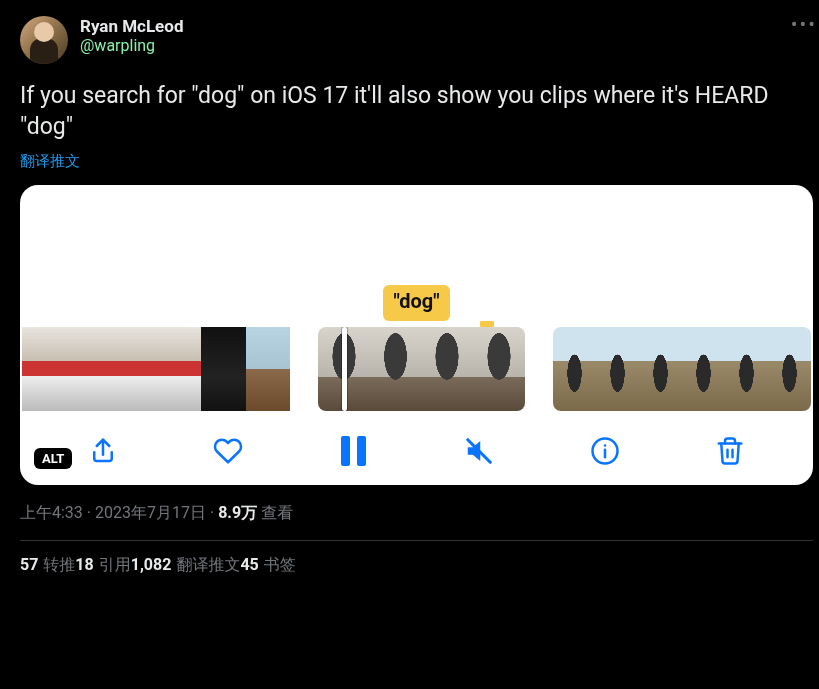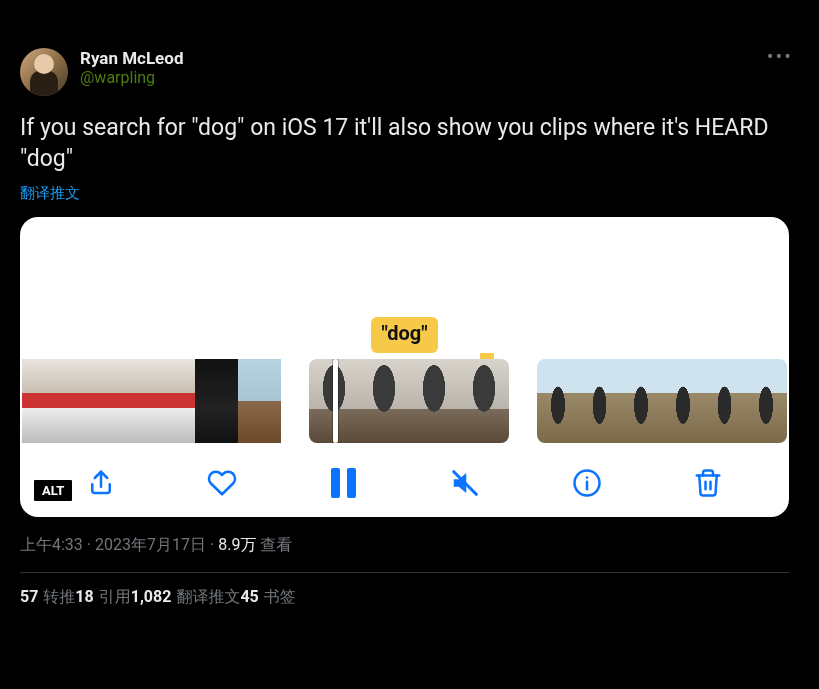--- a/index.html
+++ b/index.html
@@ -5,22 +5,21 @@
   * { box-sizing: border-box; margin: 0; padding: 0; }
   body {
     background: #000;
     font-family: -apple-system, BlinkMacSystemFont, "Segoe UI", Roboto, Helvetica, Arial, sans-serif;
     color: #e7e9ea;
     width: 819px;
     height: 689px;
     overflow: hidden;
   }
   .tweet {
-    padding: 16px 30px 0 20px;
-    margin-top: 32px;
+    padding: 16px 6px 0 20px;
   }
   .tweet-header {
     display: flex;
     align-items: flex-start;
     gap: 12px;
     position: relative;
   }
   .avatar {
     width: 48px;
     height: 48px;
@@ -50,21 +49,21 @@
     background: #2a1f14;
     border-radius: 12px 12px 0 0;
   }
   .user-block { flex: 1; }
   .display-name {
     font-weight: 700;
     font-size: 17px;
     color: #e7e9ea;
   }
   .handle {
-    color: #4d7c0f;
+    color: #86efac;
     font-size: 16px;
   }
   .more-btn {
     color: #71767b;
     font-size: 20px;
     letter-spacing: 2px;
     position: absolute;
     right: -4px;
     top: -4px;
   }
@@ -177,29 +176,29 @@
   .pause-bar { width: 9px; height: 30px; background:#0b74ff; border-radius:2px; }
   .alt-badge {
     position: absolute;
     left: 14px;
     bottom: 16px;
     background: #000;
     color: #fff;
     font-weight: 700;
     font-size: 13px;
     padding: 3px 8px;
-    border-radius: 1px;
+    border-radius: 6px;
   }
   .meta-row {
     margin-top: 18px;
     color: #71767b;
     font-size: 16px;
   }
   .meta-row .sep { margin: 0 4px; }
-  .meta-row b { color: #e7e9ea; font-weight:400; }
+  .meta-row b { color: #e7e9ea; font-weight:700; }
   .divider {
     border: none;
     border-top: 1px solid #2f3336;
     margin: 16px 0 14px 0;
   }
   .stats-row {
     display: flex;
     font-size: 16px;
     color: #71767b;
   }

